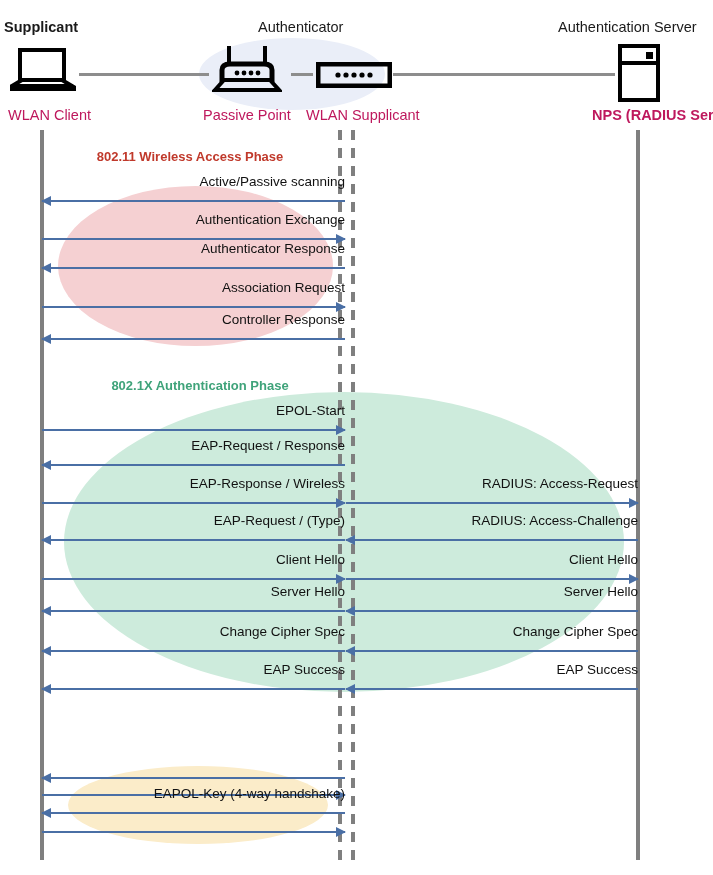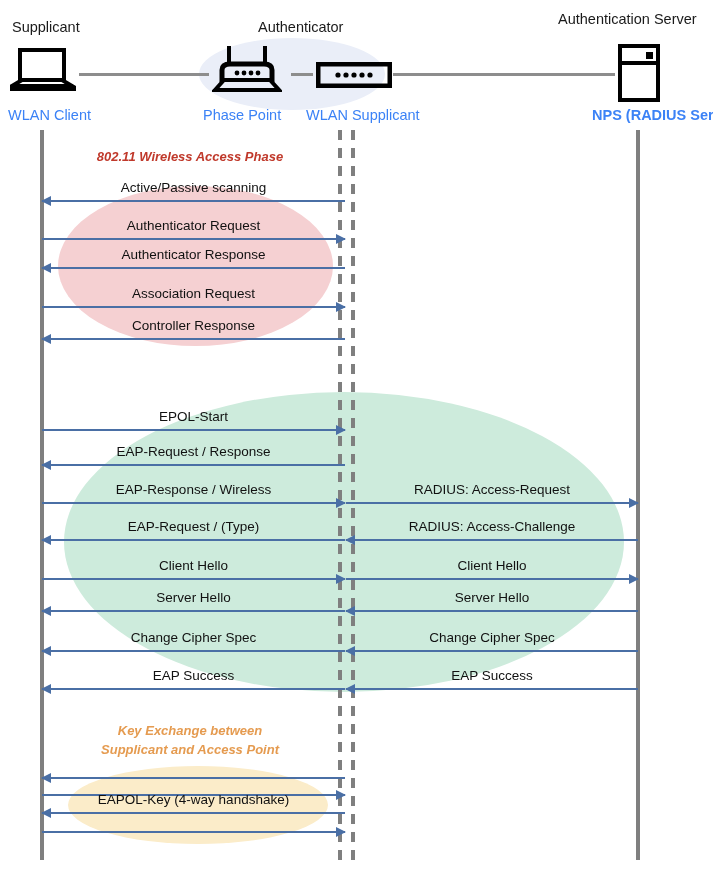--- a/index.html
+++ b/index.html
@@ -22,21 +22,21 @@
   .actor-role {
     position: absolute;
     font-size: 14.5px;
     color: #1a1a1a;
     white-space: nowrap;
     text-align: center;
   }
   .actor-name {
     position: absolute;
     font-size: 14.5px;
-    color: #3b82f6;
+    color: #be185d;
     white-space: nowrap;
     text-align: center;
   }
 
   
   .halo {
     position: absolute;
     background: #eaeef8;
     border-radius: 50%;
   }
@@ -71,21 +71,20 @@
   }
 
   
   .phase-caption {
     position: absolute;
     font-size: 13px;
     font-weight: bold;
     text-align: center;
     line-height: 19px;
     white-space: pre-line;
-    font-style: italic;
   }
 
   
   .msg { position: absolute; height: 0; }
   .msg-line {
     position: absolute;
     left: 0;
     top: 0;
     height: 2px;
     background: #4a6fa5;
@@ -101,23 +100,23 @@
   .msg-head.right {
     right: -1px;
     border-left: 10px solid #4a6fa5;
   }
   .msg-head.left {
     left: -1px;
     border-right: 10px solid #4a6fa5;
   }
   .msg-label {
     position: absolute;
-    bottom: 5px;
+    bottom: 11px;
     width: 100%;
-    text-align: center;
+    text-align: right;
     font-size: 13.5px;
     color: #111111;
     white-space: nowrap;
   }
 
   
   .icon-wrap { position: absolute; }
 </style>
 </head>
 <body>
@@ -125,25 +124,25 @@
 <div id="stage">
 
   <div class="halo" style="left:199px; top:38px; width:186px; height:72px;"></div>
 
   <div class="phase-ellipse" style="left:58px; top:186px; width:275px; height:160px; background:#f5d0d2;"></div>
 
   <div class="phase-ellipse" style="left:64px; top:392px; width:560px; height:300px; background:#cdebdc;"></div>
 
   <div class="phase-ellipse" style="left:68px; top:766px; width:260px; height:78px; background:#fbecc9;"></div>
 
-  <div class="actor-role" style="left:12px; top:19px;">Supplicant</div>
+  <div class="actor-role" style="left:4px; top:19px;font-weight:bold;">Supplicant</div>
 
   <div class="actor-role" style="left:258px; top:19px;">Authenticator</div>
 
-  <div class="actor-role" style="left:558px; top:11px;">Authentication Server</div>
+  <div class="actor-role" style="left:558px; top:19px;">Authentication Server</div>
 
   <div class="wire" style="left:79px; top:73px; width:130px;"></div>
   <div class="wire" style="left:291px; top:73px; width:22px;"></div>
   <div class="wire" style="left:393px; top:73px; width:222px;"></div>
 
   <div class="icon-wrap" style="left:10px; top:48px; width:66px; height:46px;">
     <svg width="66" height="46" viewBox="0 0 66 46">
       <rect x="10" y="2" width="44" height="30" fill="none" stroke="#000000" stroke-width="4"></rect>
       <path d="M2 38 L12 32 L52 32 L62 38 Z" fill="none" stroke="#000000" stroke-width="4"></path>
       <rect x="0" y="38" width="66" height="5" fill="#000000"></rect>
@@ -177,50 +176,49 @@
   <div class="icon-wrap" style="left:618px; top:44px; width:42px; height:58px;">
     <svg width="42" height="58" viewBox="0 0 42 58">
       <rect x="2" y="2" width="38" height="54" fill="none" stroke="#000000" stroke-width="4"></rect>
       <line x1="4" y1="19" x2="38" y2="19" stroke="#000000" stroke-width="4"></line>
       <rect x="28" y="8" width="7" height="7" fill="#000000"></rect>
     </svg>
   </div>
 
   <div class="actor-name" style="left:8px; top:107px;">WLAN Client</div>
 
-  <div class="actor-name" style="left:203px; top:107px;">Phase Point</div>
+  <div class="actor-name" style="left:203px; top:107px;">Passive Point</div>
 
   <div class="actor-name" style="left:306px; top:107px;">WLAN Supplicant</div>
 
   <div class="actor-name" style="left:592px; top:107px;font-weight:bold;">NPS (RADIUS Server)</div>
 
   <div class="lifeline-solid" style="left:40px; top:130px; height:730px;"></div>
 
   <div class="lifeline-dashed" style="left:338px; top:130px; height:730px;"></div>
 
   <div class="lifeline-dashed" style="left:351px; top:130px; height:730px;"></div>
 
   <div class="lifeline-solid" style="left:636px; top:130px; height:730px;"></div>
 
   <div class="phase-caption" style="left:40px; top:147px; width:300px; color:#c0392b;">802.11 Wireless Access Phase</div>
 
-
-  <div class="phase-caption" style="left:40px; top:721px; width:300px; color:#e59b50;">Key Exchange between
-Supplicant and Access Point</div>
+  <div class="phase-caption" style="left:40px; top:376px; width:320px; color:#3fa37a;">802.1X Authentication Phase</div>
+
 
   <div id="left-messages">
       <div class="msg" style="left: 42px; top: 200px; width: 303px;">
         <div class="msg-line"></div>
         <div class="msg-head left"></div>
         <div class="msg-label">Active/Passive scanning</div>
       </div>
       <div class="msg" style="left: 42px; top: 238px; width: 303px;">
         <div class="msg-line"></div>
         <div class="msg-head right"></div>
-        <div class="msg-label">Authenticator  Request</div>
+        <div class="msg-label">Authentication  Exchange</div>
       </div>
       <div class="msg" style="left: 42px; top: 267px; width: 303px;">
         <div class="msg-line"></div>
         <div class="msg-head left"></div>
         <div class="msg-label">Authenticator  Response</div>
       </div>
       <div class="msg" style="left: 42px; top: 306px; width: 303px;">
         <div class="msg-line"></div>
         <div class="msg-head right"></div>
         <div class="msg-label">Association Request</div>

